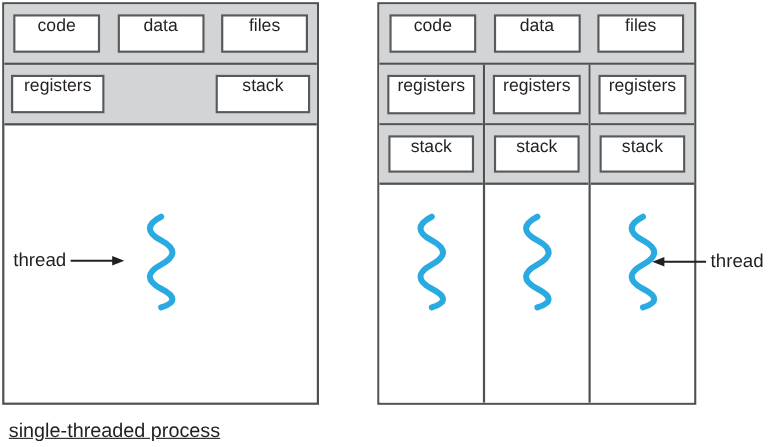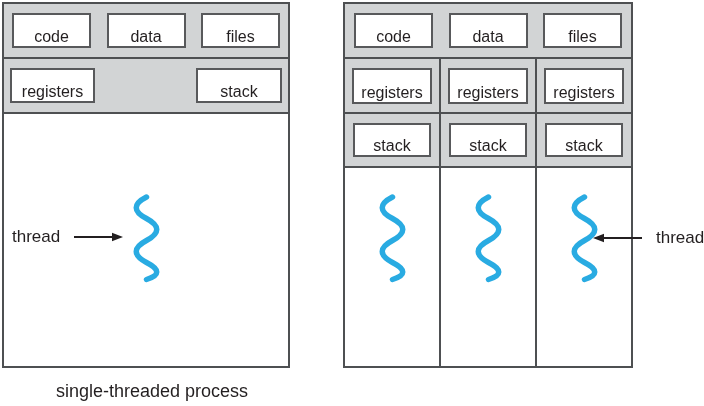--- a/index.html
+++ b/index.html
@@ -33,21 +33,21 @@
     align-items: center;
     justify-content: space-between;
     height: 55px;
     padding: 0 8px;
   }
   .wbox {
     box-sizing: border-box;
     background: #ffffff;
     border: 2px solid #58595b;
     display: flex;
-    align-items: flex-end;
+    align-items: flex-start;
     justify-content: center;
     font-size: 16px;
     white-space: nowrap;
   }
   .wbox.top   { width: 79px; height: 35px; }
   .wbox.reg-l { width: 85px; height: 35px; }
   .wbox.stk-l { width: 86px; height: 35px; }
   .wbox.reg-c { width: 80px; height: 36px; }
   .wbox.stk-c { width: 78px; height: 34px; }
 
@@ -88,32 +88,32 @@
     align-items: flex-start;
     padding-top: 26px;
   }
 
   .squiggle { display: block; overflow: visible; }
 
   .thread-annot {
     position: absolute;
     display: flex;
     align-items: center;
-    gap: 14px;
+    gap: 4px;
     font-size: 17px;
     z-index: 5;
   }
   #thread-annot-left  { left: 12px;  top: 227px; }
   #thread-annot-right { left: 590px; top: 228px; }
 
   .caption {
     position: absolute;
     top: 381px;
-    text-align: center;
     font-size: 18px;
+    text-decoration: underline;
   }
   #caption-left  { left: 8px;   width: 288px; }
   #caption-right { left: 352px; width: 300px; }
 
   .arrow-svg { display: block; }
 </style>
 </head>
 <body>
 
 <div class="canvas">

